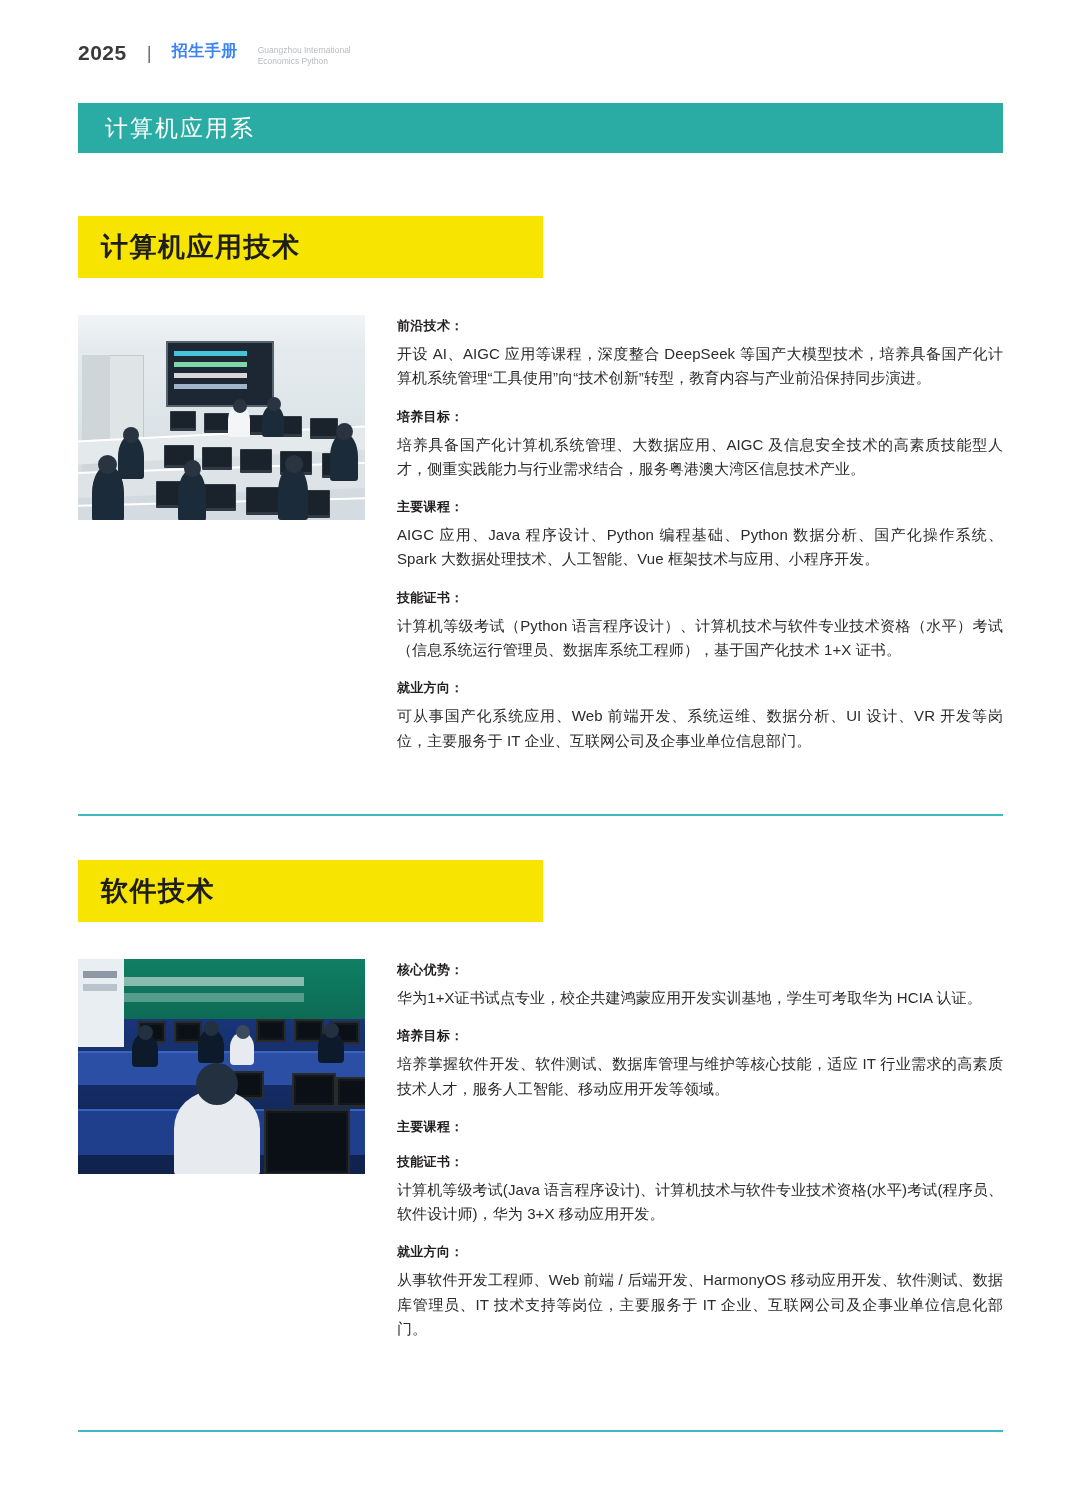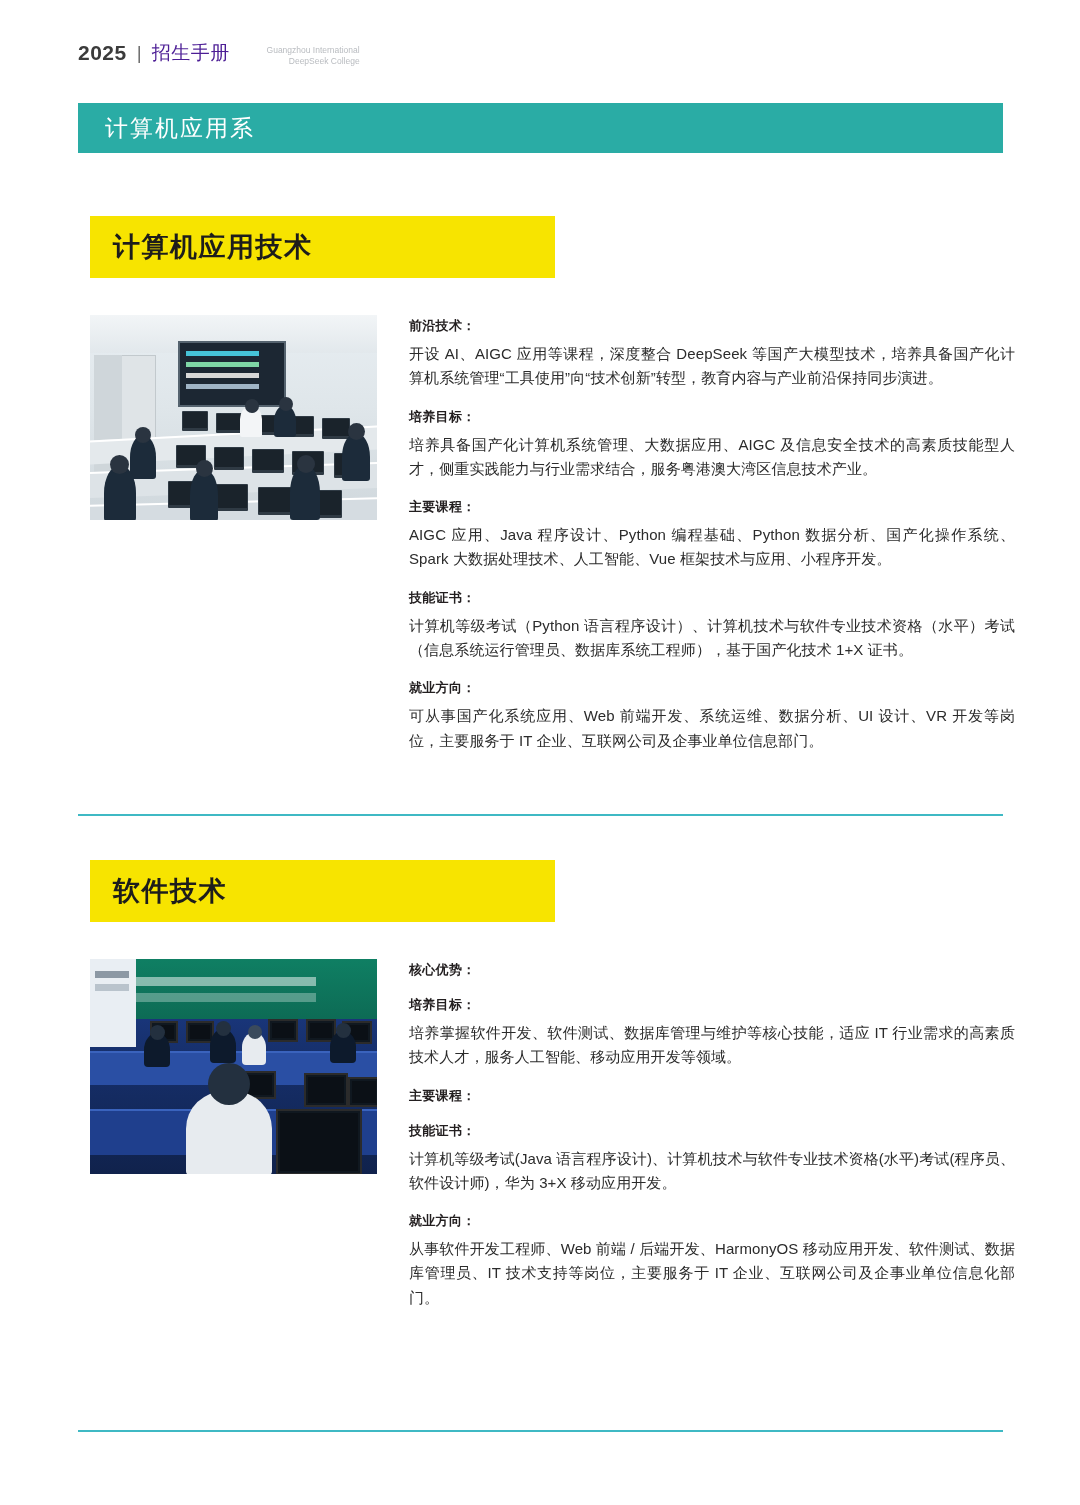--- a/index.html
+++ b/index.html
@@ -20,42 +20,41 @@
     padding: 0;
   }
 
   
   .header {
     position: absolute;
     left: 78px;
     top: 40px;
     display: flex;
     align-items: flex-start;
-    gap: 10px;
-    text-align: right;
+    gap: 20px;
   }
   .header-year {
     font-size: 21px;
     font-weight: 700;
     color: #3b3b3b;
     letter-spacing: 0.5px;
     line-height: 1;
     padding-top: 2px;
   }
   .header-sep {
     font-size: 19px;
     color: #6f6f6f;
     line-height: 1;
     padding-top: 3px;
     font-weight: 400;
   }
   .header-cn {
-    font-size: 19px;
-    font-weight: 400;
-    color: #4c1d95;
+    font-size: 16px;
+    font-weight: 700;
+    color: #3b82f6;
     line-height: 1;
     padding-top: 3px;
     letter-spacing: 0.5px;
   }
   .header-en {
     font-size: 8.5px;
     color: #b9bcc0;
     line-height: 1.25;
     padding-top: 5px;
     max-width: 120px;
@@ -76,21 +75,21 @@
     color: #ffffff;
     font-size: 23px;
     font-weight: 400;
     letter-spacing: 2px;
     margin-left: 27px;
   }
 
   
   .program {
     position: absolute;
-    left: 90px;
+    left: 78px;
     width: 925px;
   }
   .program-title {
     width: 465px;
     height: 62px;
     background: #f7e400;
     display: flex;
     align-items: center;
   }
   .program-title span {
@@ -234,21 +233,21 @@
 </style>
 </head>
 <body>
 
 <div class="page">
 
   <div class="header">
     <span class="header-year">2025</span>
     <span class="header-sep">|</span>
     <span class="header-cn">招生手册</span>
-    <span class="header-en">Guangzhou International DeepSeek College</span>
+    <span class="header-en">Guangzhou International Economics Python</span>
   </div>
 
   <div class="dept-banner">
     <span class="dept-banner-text">计算机应用系</span>
   </div>
 
   <div class="program" style="top:216px;">
     <div class="program-title">
       <span>计算机应用技术</span>
     </div>
@@ -371,20 +370,21 @@
           <div class="hd" style="left:246px; top:64px;  width:15px; height:15px;"></div>
 
           <div class="p-white" style="left:96px;  top:132px; width:86px; height:84px;"></div>
           <div class="hd" style="left:118px; top:104px; width:42px; height:42px;"></div>
         </div>
       </div>
 
       <div class="content">
         <div class="sec">
           <div class="sec-label">核心优势：</div>
+          <div class="sec-text">华为1+X证书试点专业，校企共建鸿蒙应用开发实训基地，学生可考取华为 HCIA 认证。</div>
         </div>
         <div class="sec">
           <div class="sec-label">培养目标：</div>
           <div class="sec-text">培养掌握软件开发、软件测试、数据库管理与维护等核心技能，适应 IT 行业需求的高素质技术人才，服务人工智能、移动应用开发等领域。</div>
         </div>
         <div class="sec">
           <div class="sec-label">主要课程：</div>
         </div>
         <div class="sec">
           <div class="sec-label">技能证书：</div>

